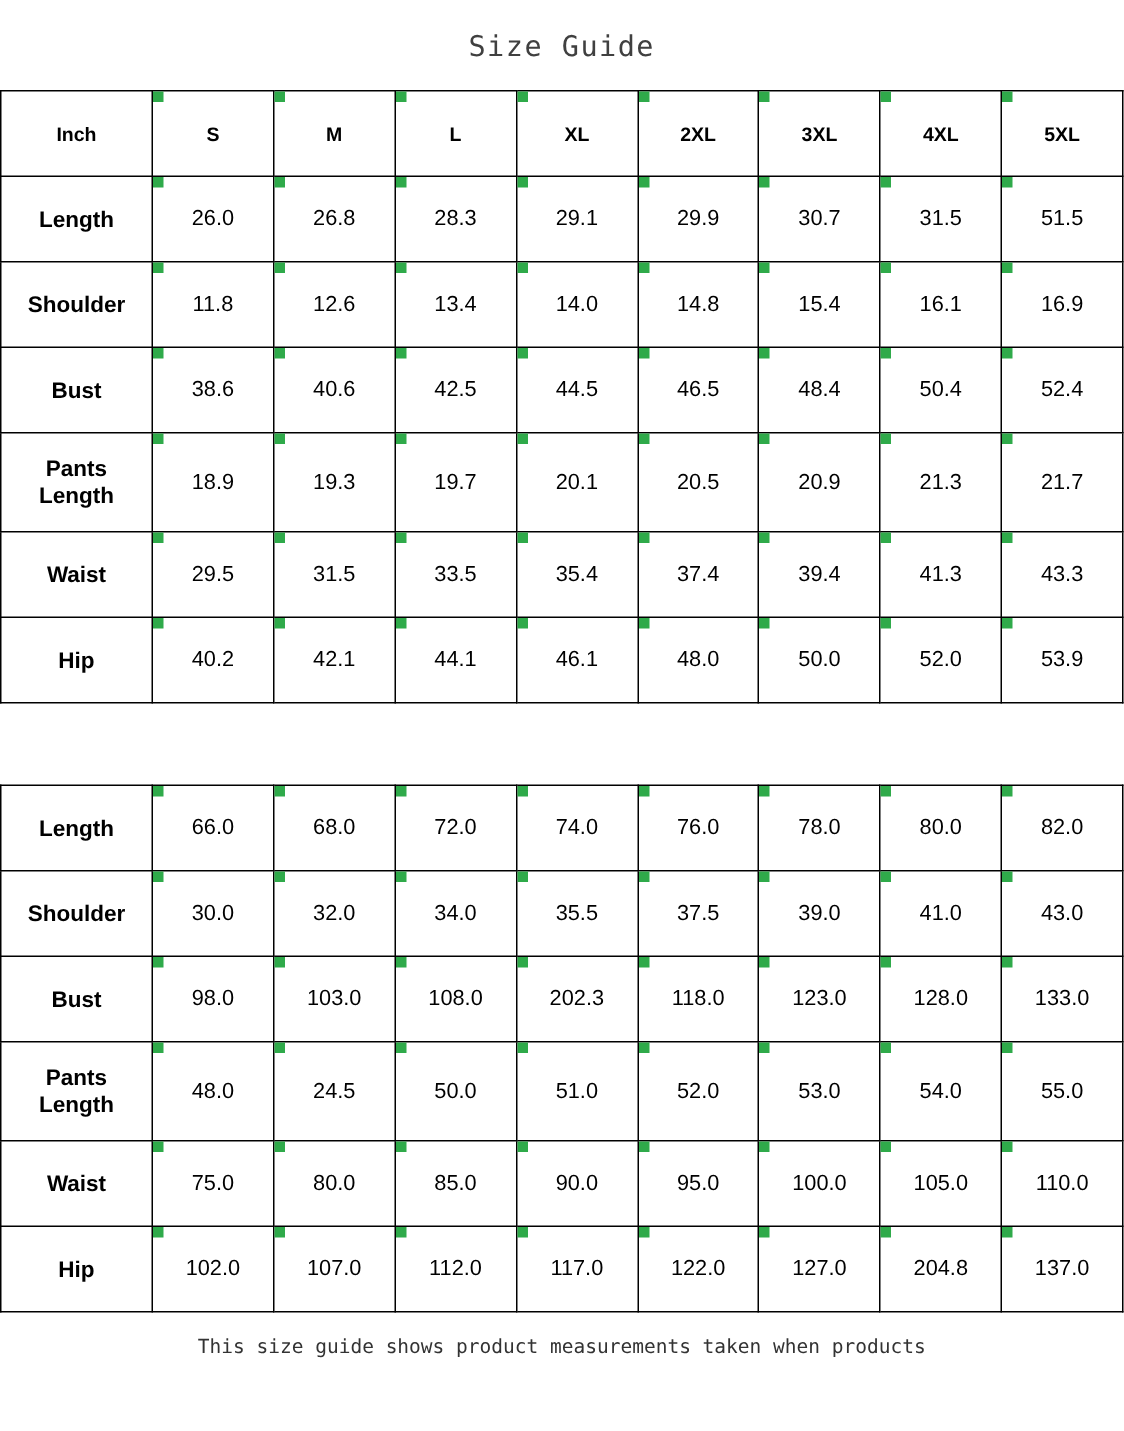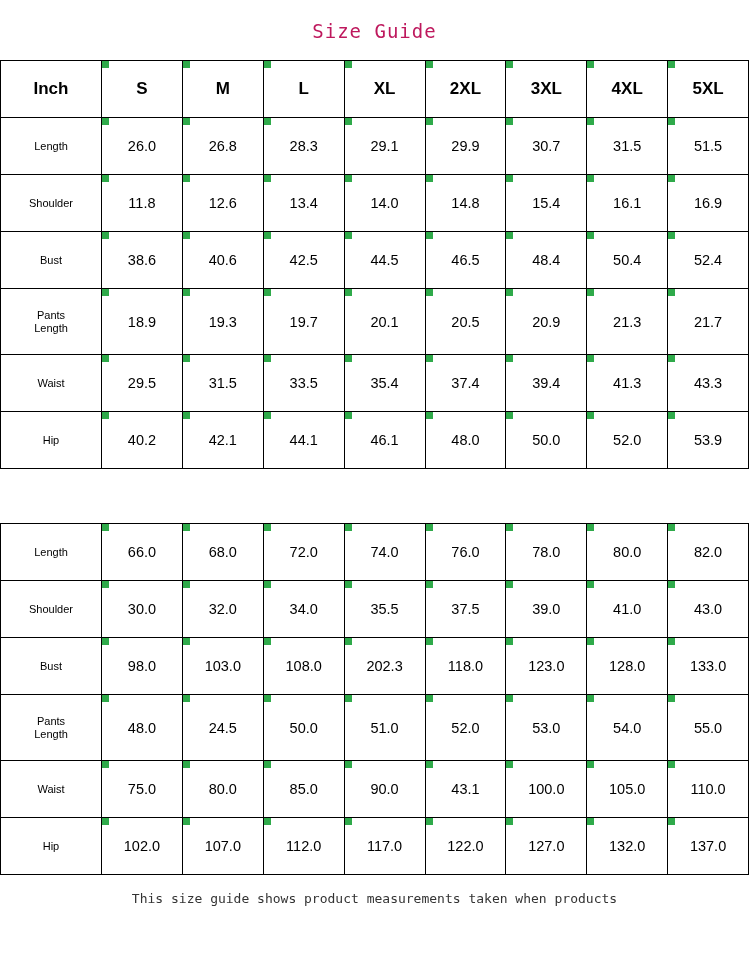--- a/index.html
+++ b/index.html
@@ -18,21 +18,21 @@
     width: 749px;
     height: 954px;
     position: relative;
     box-sizing: border-box;
   }
   .title {
     font-family: "DejaVu Sans Mono", monospace;
     font-size: 19px;
     text-align: center;
     letter-spacing: 1px;
-    color: #be185d;
+    color: #404040;
     padding-top: 20px;
     padding-bottom: 18px;
   }
   table.size-table {
     border-collapse: collapse;
     width: 749px;
     table-layout: fixed;
   }
   table.size-table td {
     border: 1px solid #000000;
@@ -48,26 +48,26 @@
     content: "";
     position: absolute;
     top: 0px;
     left: 0px;
     width: 7px;
     height: 7px;
     background: #2faa4a;
   }
   table.size-table td.first-col {
     width: 100px;
-    font-weight: normal;
-    font-size: 11px;
+    font-weight: bold;
+    font-size: 15px;
   }
   table.size-table tr.header td {
     font-weight: bold;
-    font-size: 17px;
+    font-size: 13px;
     height: 56px;
   }
   table.size-table tr.body-row td {
     height: 56px;
   }
   table.size-table tr.tall-row td {
     height: 65px;
   }
   .label-two-line {
     line-height: 1.15;
@@ -245,35 +245,35 @@
       <td class="data">54.0</td>
       <td class="data">55.0</td>
     </tr>
 
     <tr class="body-row">
       <td class="first-col">Waist</td>
       <td class="data">75.0</td>
       <td class="data">80.0</td>
       <td class="data">85.0</td>
       <td class="data">90.0</td>
-      <td class="data">43.1</td>
+      <td class="data">95.0</td>
       <td class="data">100.0</td>
       <td class="data">105.0</td>
       <td class="data">110.0</td>
     </tr>
 
     <tr class="body-row">
       <td class="first-col">Hip</td>
       <td class="data">102.0</td>
       <td class="data">107.0</td>
       <td class="data">112.0</td>
       <td class="data">117.0</td>
       <td class="data">122.0</td>
       <td class="data">127.0</td>
-      <td class="data">132.0</td>
+      <td class="data">204.8</td>
       <td class="data">137.0</td>
     </tr>
   </tbody>
     </table>
 
   <div class="footnote">
     <div>This size guide shows product measurements taken when products</div>
 
   </div>
 

